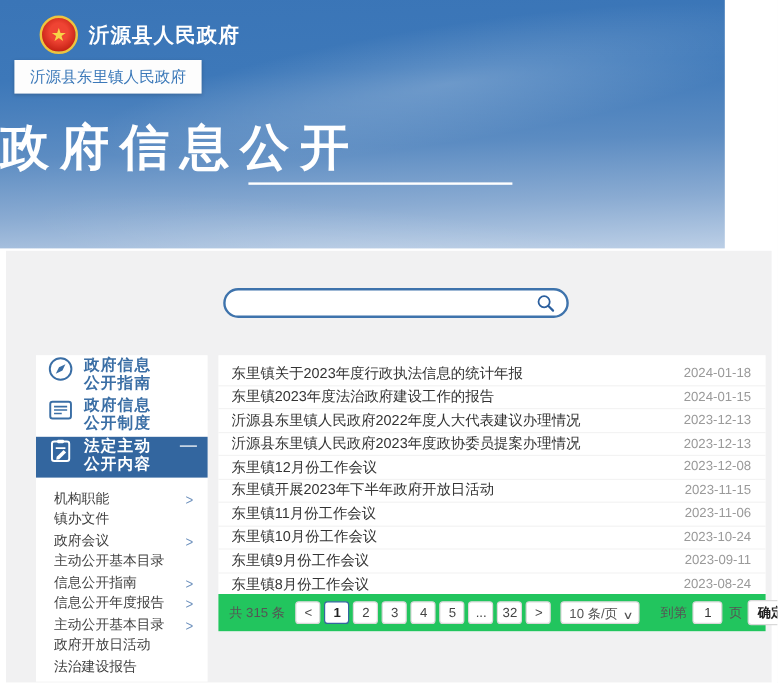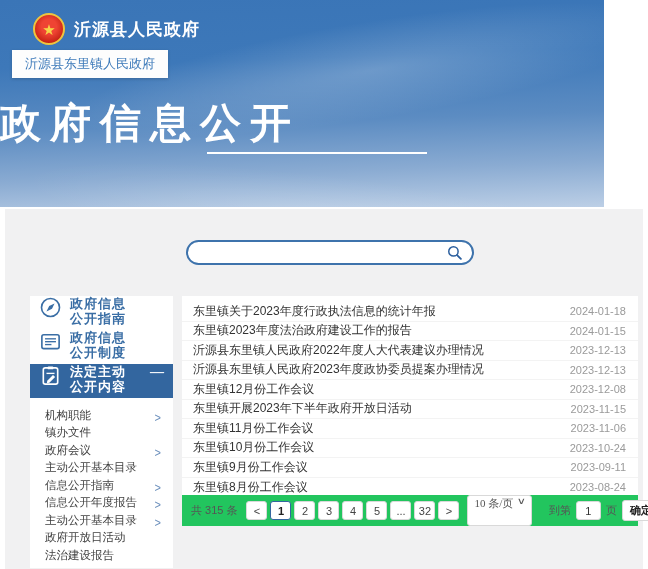--- a/index.html
+++ b/index.html
@@ -57,22 +57,22 @@
   .row-title { font-size:12px; color:var(--list-title); white-space:nowrap; overflow:hidden; flex:1; }
   .row-date { font-size:11px; color:var(--date-text); margin-left:22px;text-align:right; }
 
   
   .pagination { position:absolute; left:177px; top:286px; width:456px; height:31px; background:#22c55e;
     display:flex; align-items:center; font-size:11px; color:#555; padding:0 6px 0 9px; gap:3px; }
   .pg-total { margin-right:6px; white-space:nowrap; }
   .pg { min-width:21px; height:19px; border:1px solid var(--pagination-border); background:#fff; border-radius:3px;
     font-size:11px; color:#444; display:flex; align-items:center; justify-content:center; padding:0 3px; cursor:pointer; }
   .pg.active { border-color:var(--accent); color:#222; font-weight:bold; }
-  .pg-size { height:31px; border:1px solid var(--pagination-border); border-radius:3px; background:#fff;
-    display:flex; align-items:flex-start; gap:5px; padding:0 6px; margin-left:5px; cursor:pointer; white-space:nowrap;font-family:Liberation Serif, serif; }
+  .pg-size { height:19px; border:1px solid var(--pagination-border); border-radius:3px; background:#fff;
+    display:flex; align-items:flex-end; gap:5px; padding:0 6px; margin-left:5px; cursor:pointer; white-space:nowrap; }
   .pg-size .caret { font-size:9px; color:#555; transform:scaleX(1.4); }
   .goto { display:flex; align-items:center; gap:5px; margin-left:14px; white-space:nowrap; }
   .goto-input { width:25px; height:19px; border:1px solid var(--pagination-border); border-radius:3px; text-align:center; font-size:11px; color:#333; outline:none; }
   .confirm-btn { height:21px; border:1px solid var(--pagination-border); border-radius:3px; background:#fff;
     font-size:11px; font-weight:bold; color:#222; padding:0 7px; cursor:pointer; }
 </style>
 </head>
 <body>
 
 <div id="app">

